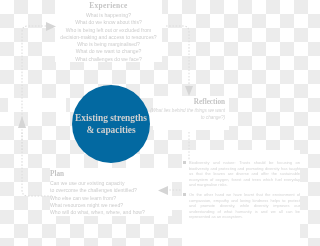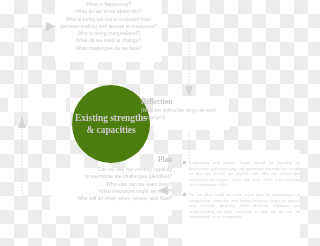--- a/index.html
+++ b/index.html
@@ -26,48 +26,48 @@
   }
   #experience .hd{
     font-family:"Liberation Serif", serif;
     font-weight:bold;font-size:7.4px;letter-spacing:.3px;
     color:#c4c4c4;margin-bottom:2px;
   }
   #experience .q{font-size:5.1px;line-height:7.3px;color:#cccccc;}
 
   
   #reflection-panel{left:153px;top:96px;width:76px;height:34px;}
-  #reflection{position:absolute;left:141px;top:98px;width:76px;text-align:left;}
+  #reflection{position:absolute;left:149px;top:98px;width:76px;text-align:right;}
   #reflection .hd{
     font-family:"Liberation Serif", serif;font-weight:bold;
     font-size:7.2px;line-height:8.4px;color:#c4c4c4;
   }
   #reflection .sub{font-size:4.6px;line-height:6.2px;color:#d2d2d2;font-style:italic;margin-top:2px;}
 
   
   #plan-panel{left:50px;top:168px;width:122px;height:48px;}
-  #plan{position:absolute;left:50px;top:156px;width:122px;text-align:right;}
+  #plan{position:absolute;left:50px;top:170px;width:122px;text-align:left;}
   #plan .hd{
     font-family:"Liberation Serif", serif;font-weight:bold;
     font-size:7.2px;color:#c4c4c4;margin-bottom:2px;
   }
   #plan .q{font-size:5.1px;line-height:7.3px;color:#cccccc;}
 
   
   #action{
     position:absolute;left:11px;top:101px;width:56px;text-align:center;
     font-family:"Liberation Serif", serif;font-weight:bold;
     font-size:7.2px;color:#c4c4c4;
   }
   #action-panel{left:8px;top:98px;width:58px;height:14px;}
 
   
   #core{
     position:absolute;left:72px;top:85px;width:78px;height:78px;
-    border-radius:50%;background:#4d7c0f;
+    border-radius:50%;background:#0369a1;
     display:flex;align-items:center;justify-content:center;
   }
   #core .lbl{
     font-family:"Liberation Serif", serif;font-weight:bold;
     font-size:9.4px;line-height:12px;color:#cfcfcf;text-align:center;
   }
 
   
   #arrows{position:absolute;left:0;top:0;width:300px;height:246px;}
 
@@ -103,20 +103,21 @@
     <polygon points="185,86 193,86 189,96" fill="#d5d5d5"></polygon>
 
     <path d="M189,132 L189,184 Q189,190 183,190 L168,190" fill="none" stroke="#dcdcdc" stroke-width="1.1" stroke-dasharray="1.6 1.6"></path>
     <polygon points="168,186 158,190.5 168,195" fill="#d5d5d5"></polygon>
 
     <path d="M52,196 L28,196 Q22,196 22,190 L22,132" fill="none" stroke="#dcdcdc" stroke-width="1.1" stroke-dasharray="1.6 1.6"></path>
     <polygon points="18,128 26,128 22,116" fill="#d5d5d5"></polygon>
   </svg>
 
   <div id="experience">
+    <div class="hd">Experience</div>
     <div class="q">What is happening?</div>
     <div class="q">What do we know about this?</div>
     <div class="q">Who is being left out or excluded from</div>
     <div class="q">decision-making and access to resources?</div>
     <div class="q">Who is being marginalised?</div>
     <div class="q">What do we want to change?</div>
     <div class="q">What challenges do we face?</div>
   </div>
 
   <div id="core">

